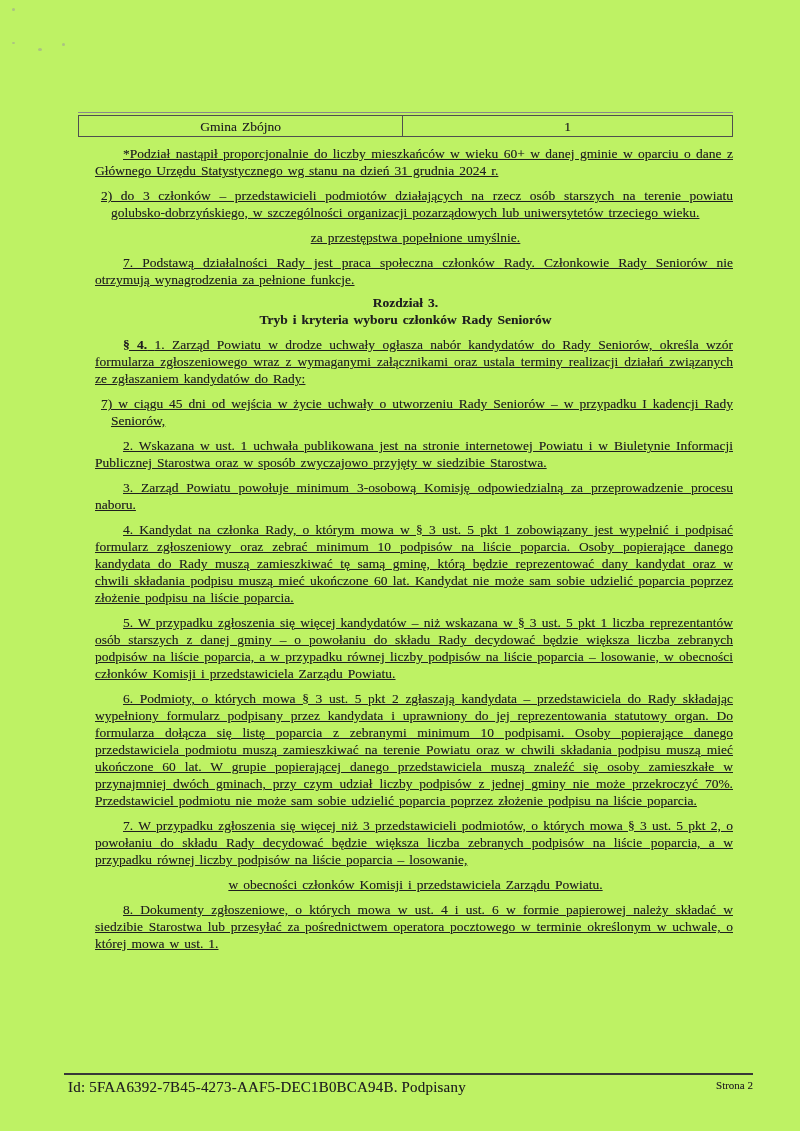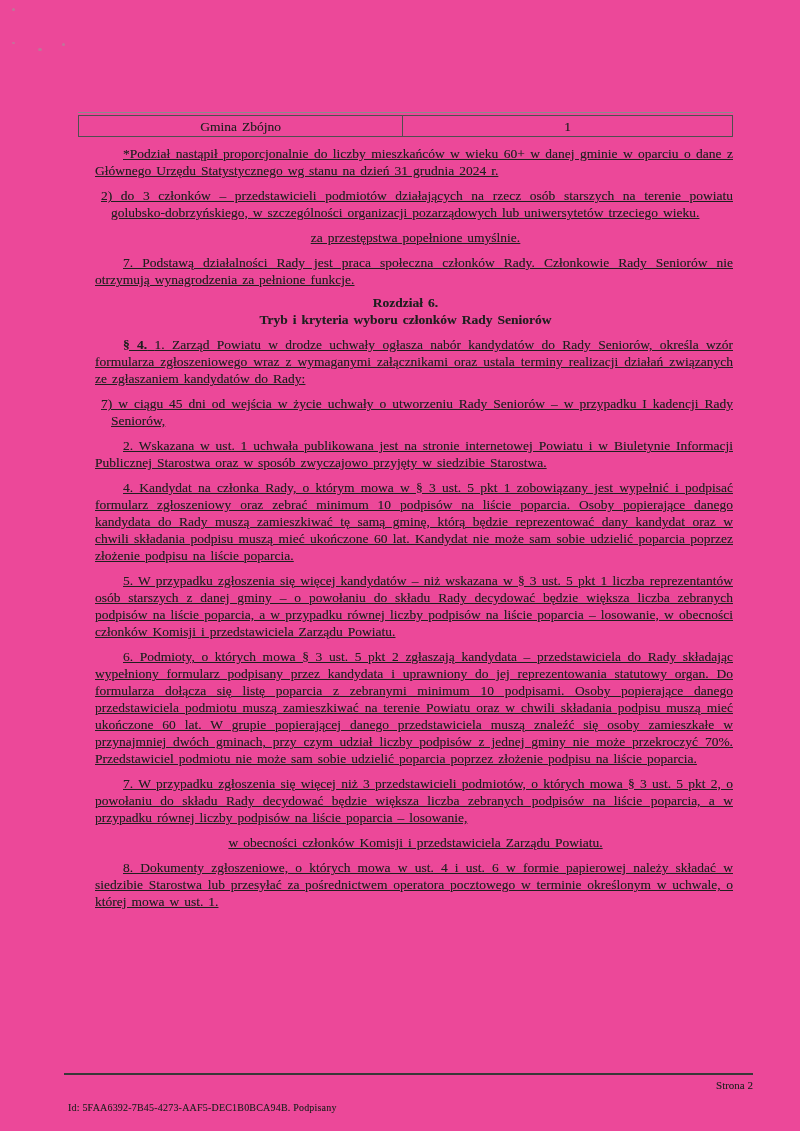--- a/index.html
+++ b/index.html
@@ -1,20 +1,20 @@
 <!DOCTYPE html>
 <html><head>
 <meta charset="utf-8">
 <style>
   html,body { margin:0; padding:0; background:#e9e9e9; }
   .page {
     position:relative;
     width:800px; height:1131px;
     margin:0 auto;
-    background:#ec4899;
+    background:#bef264;
     font-family:"Liberation Serif", serif;
     color:#1f1f1f;
     overflow:hidden;
     text-shadow:0 0 0.5px rgba(45,45,45,0.45);
   }
   .speck { position:absolute; background:#9a9a9a; border-radius:50%; opacity:0.55; }
 
   .doc {
     position:absolute; left:78px; top:112px; width:655px;
     font-size:13.5px; line-height:17px;
@@ -33,21 +33,21 @@
 
   .doc p { margin:8px 0 0 17px; text-indent:28px;text-decoration:underline; }
   .doc p.list { text-indent:-10px; padding-left:16px; }
   .doc p.sub { margin-left:20px; text-indent:0; text-align:center; }
   .doc p.single { text-align:left; }
   .heading { margin-top:6px; text-align:center; font-weight:bold; text-indent:0; }
   .heading div { text-indent:0; }
   .b { font-weight:bold; }
 
   .footer-rule { position:absolute; left:64px; top:1073px; width:689px; border-top:2px solid #383838; }
-  .footer-left  { position:absolute; left:68px;  top:1102px; font-size:10px; letter-spacing:0.2px; }
+  .footer-left  { position:absolute; left:68px;  top:1079px; font-size:15px; letter-spacing:0.2px; }
   .footer-right { position:absolute; right:47px; top:1079px; font-size:11px; }
 </style>
 </head>
 <body>
 
 <div class="page">
 
   <div class="speck" style="left:12px; top:8px; width:3px; height:3px;"></div>
   <div class="speck" style="left:12px; top:42px; width:3px; height:2px;"></div>
   <div class="speck" style="left:38px; top:48px; width:4px; height:3px;"></div>
@@ -68,31 +68,32 @@
     <p>*Podział nastąpił proporcjonalnie do liczby mieszkańców w wieku 60+ w danej gminie w oparciu o dane z Głównego Urzędu Statystycznego wg stanu na dzień 31 grudnia 2024 r.</p>
 
     <p class="list">2) do 3 członków – przedstawicieli podmiotów działających na rzecz osób starszych na terenie powiatu golubsko-dobrzyńskiego, w szczególności organizacji pozarządowych lub uniwersytetów trzeciego wieku.</p>
 
 
     <p class="sub">za przestępstwa popełnione umyślnie.</p>
 
     <p>7. Podstawą działalności Rady jest praca społeczna członków Rady. Członkowie Rady Seniorów nie otrzymują wynagrodzenia za pełnione funkcje.</p>
 
     <div class="heading">
-      <div>Rozdział 6.</div>
+      <div>Rozdział 3.</div>
       <div>Tryb i kryteria wyboru członków Rady Seniorów</div>
     </div>
 
     <p><span class="b">§ 4.</span> <span>1. Zarząd Powiatu w drodze uchwały ogłasza nabór kandydatów do Rady Seniorów, określa wzór formularza zgłoszeniowego wraz z wymaganymi załącznikami oraz ustala terminy realizacji działań związanych ze zgłaszaniem kandydatów do Rady:</span></p>
 
     <p class="list">7) w ciągu 45 dni od wejścia w życie uchwały o utworzeniu Rady Seniorów – w przypadku I kadencji Rady Seniorów,</p>
 
 
     <p>2. Wskazana w ust. 1 uchwała publikowana jest na stronie internetowej Powiatu i w Biuletynie Informacji Publicznej Starostwa oraz w sposób zwyczajowo przyjęty w siedzibie Starostwa.</p>
 
+    <p>3. Zarząd Powiatu powołuje minimum 3-osobową Komisję odpowiedzialną za przeprowadzenie procesu naboru.</p>
 
     <p>4. Kandydat na członka Rady, o którym mowa w § 3 ust. 5 pkt 1 zobowiązany jest wypełnić i podpisać formularz zgłoszeniowy oraz zebrać minimum 10 podpisów na liście poparcia. Osoby popierające danego kandydata do Rady muszą zamieszkiwać tę samą gminę, którą będzie reprezentować dany kandydat oraz w chwili składania podpisu muszą mieć ukończone 60 lat. Kandydat nie może sam sobie udzielić poparcia poprzez złożenie podpisu na liście poparcia.</p>
 
     <p>5. W przypadku zgłoszenia się więcej kandydatów – niż wskazana w § 3 ust. 5 pkt 1 liczba reprezentantów osób starszych z danej gminy – o powołaniu do składu Rady decydować będzie większa liczba zebranych podpisów na liście poparcia, a w przypadku równej liczby podpisów na liście poparcia – losowanie, w obecności członków Komisji i przedstawiciela Zarządu Powiatu.</p>
 
     <p>6. Podmioty, o których mowa § 3 ust. 5 pkt 2 zgłaszają kandydata – przedstawiciela do Rady składając wypełniony formularz podpisany przez kandydata i uprawniony do jej reprezentowania statutowy organ. Do formularza dołącza się listę poparcia z zebranymi minimum 10 podpisami. Osoby popierające danego przedstawiciela podmiotu muszą zamieszkiwać na terenie Powiatu oraz w chwili składania podpisu muszą mieć ukończone 60 lat. W grupie popierającej danego przedstawiciela muszą znaleźć się osoby zamieszkałe w przynajmniej dwóch gminach, przy czym udział liczby podpisów z jednej gminy nie może przekroczyć 70%. Przedstawiciel podmiotu nie może sam sobie udzielić poparcia poprzez złożenie podpisu na liście poparcia.</p>
 
     <p>7. W przypadku zgłoszenia się więcej niż 3 przedstawicieli podmiotów, o których mowa § 3 ust. 5 pkt 2, o powołaniu do składu Rady decydować będzie większa liczba zebranych podpisów na liście poparcia, a w przypadku równej liczby podpisów na liście poparcia – losowanie,</p>
 
     <p class="sub">w obecności członków Komisji i przedstawiciela Zarządu Powiatu.</p>

